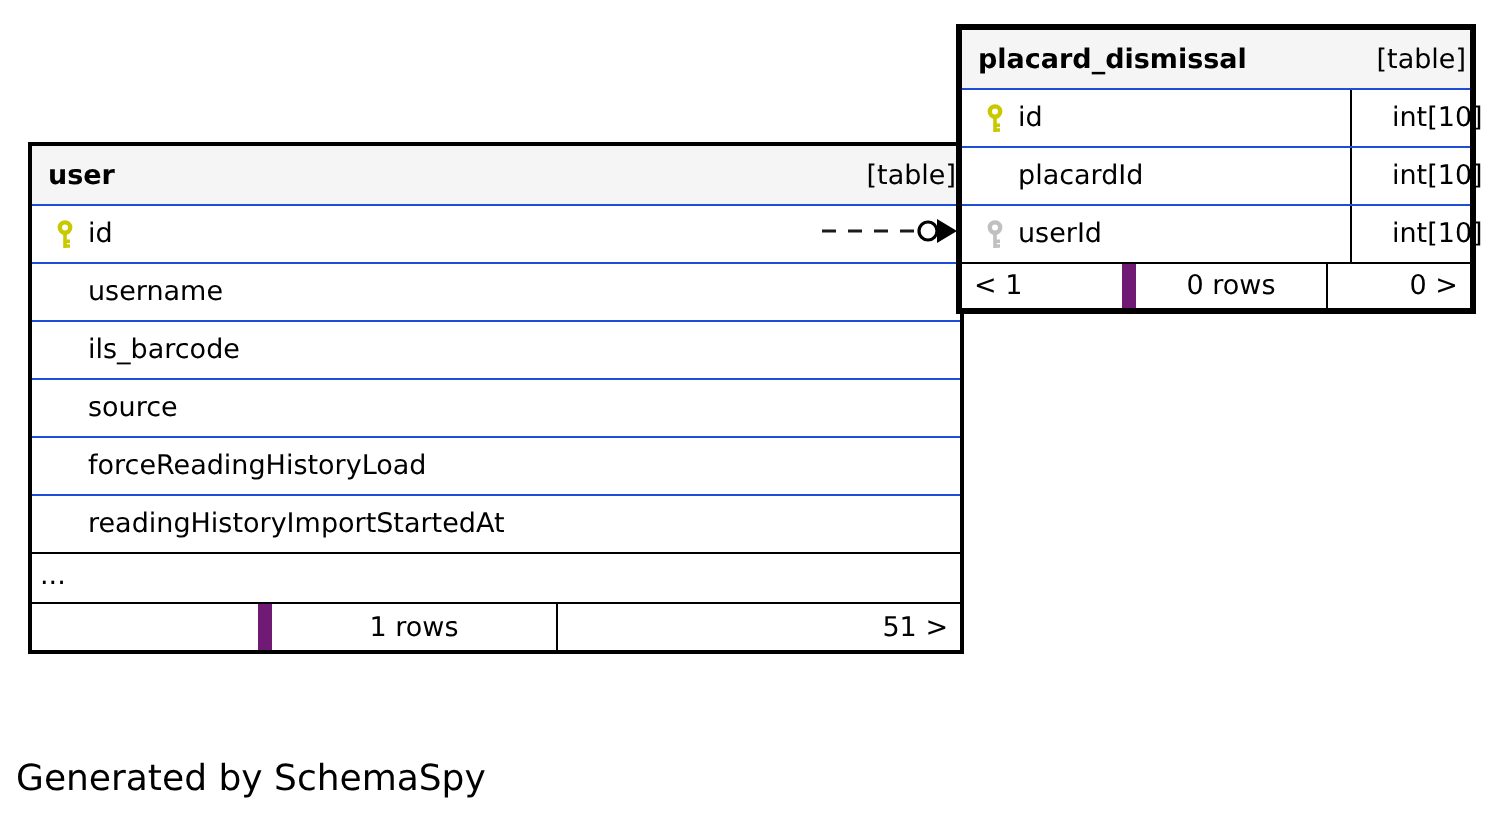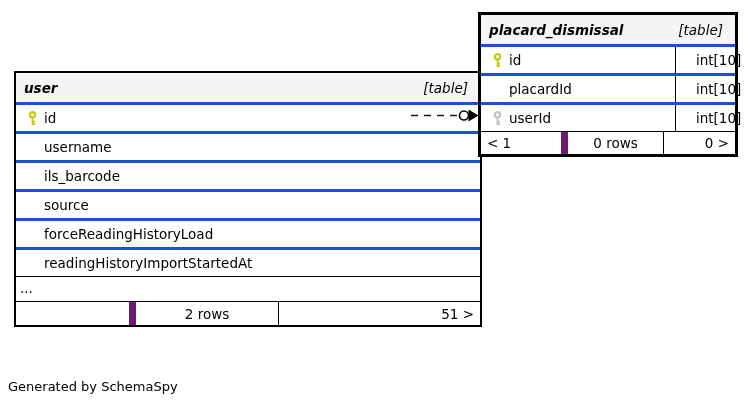--- a/index.html
+++ b/index.html
@@ -19,30 +19,29 @@
     background: #fff;
     border: 2px solid #000;
   }
   .table-box.emph { border-width: 3px; }
   .thead {
     display: flex;
     align-items: center;
     justify-content: space-between;
     height: 29px;
     background: #f5f5f5;
-    padding: 0 12px 0 8px;
-    font-style: italic;
+    padding: 0 2px 0 8px;
   }
   .tname { font-weight: bold; }
   .tbadge { font-weight: normal; }
   .trow {
     display: flex;
     align-items: center;
     height: 29px;
-    border-top: 3px solid #1d4ed8;
+    border-top: 1px solid #1d4ed8;
     background: #fff;
   }
   .key-slot {
     width: 16px;
     margin-left: 12px;
     display: flex;
     align-items: center;
     flex: 0 0 16px;
   }
   .col-name { flex: 1 1 auto; }
@@ -68,21 +67,21 @@
     align-items: stretch;
   }
   .fcell {
     display: flex;
     align-items: center;
     padding: 0 6px;
   }
   .fcell.mid { border-left: 7px solid #701a75; justify-content: center; }
   .fcell.last { border-left: 1px solid #000; justify-content: flex-end; flex: 1 1 auto; }
   .connector { position: absolute; }
-  .credit { position: absolute; left: 8px; top: 379px; font-size: 13px; }
+  .credit { position: absolute; left: 8px; top: 379px; font-size: 18px; }
 </style>
 </head>
 <body>
 
 <div class="canvas">
 
   <div class="table-box" style="left:14px; top:71px; width:468px;">
     <div class="thead">
       <span class="tname">user</span>
       <span class="tbadge">[table]</span>
@@ -114,21 +113,21 @@
           <span class="col-name">forceReadingHistoryLoad</span>
         </div>
         <div class="trow">
           <span class="key-slot"></span>
           <span class="col-name">readingHistoryImportStartedAt</span>
         </div>
       </div>
     <div class="ellipsis-row">...</div>
     <div class="tfoot">
       <div class="fcell" style="flex:0 0 113px;"></div>
-      <div class="fcell mid" style="flex:0 0 149px;">2 rows</div>
+      <div class="fcell mid" style="flex:0 0 149px;">1 rows</div>
       <div class="fcell last">51 &gt;</div>
     </div>
   </div>
 
   <div class="table-box emph" style="left:478px; top:12px; width:260px;">
     <div class="thead">
       <span class="tname">placard_dismissal</span>
       <span class="tbadge">[table]</span>
     </div>
     <div>

